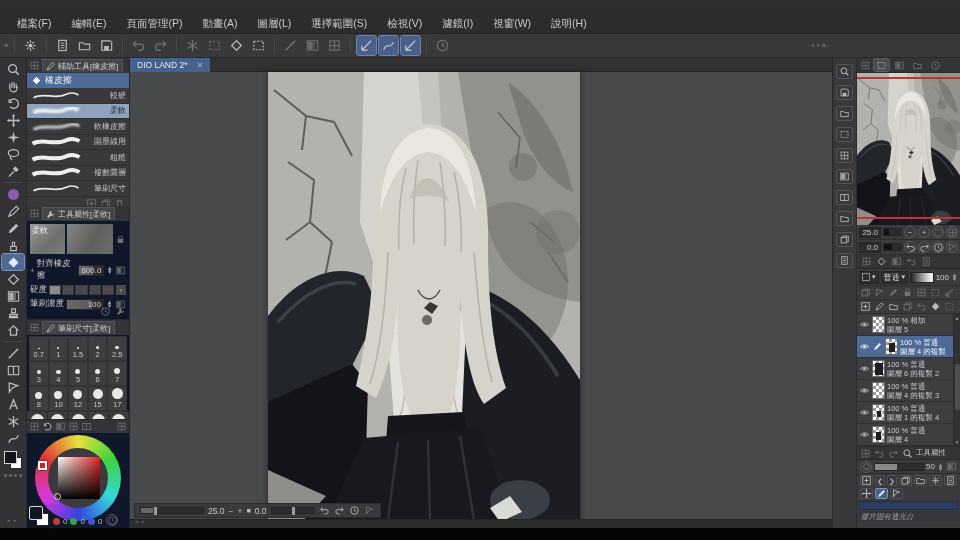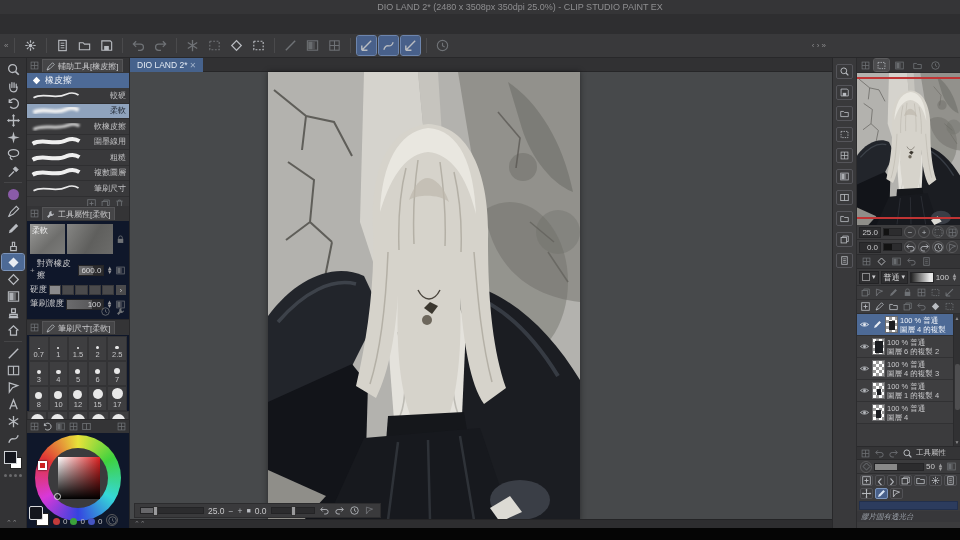--- a/index.html
+++ b/index.html
@@ -75,21 +75,21 @@
   .hsv-sel{position:absolute;left:27px;top:60px;width:7px;height:7px;border:1.5px solid #ddd;border-radius:50%;z-index:3;}
   .cw-bottom{position:absolute;left:0;bottom:0;width:100%;display:flex;align-items:flex-end;gap:2px;padding:0 2px 2px 2px;}
   .cw-sw{position:relative;width:20px;height:20px;}
   .cw-sw .back{position:absolute;right:0;bottom:0;width:13px;height:13px;background:#fff;border:1px solid #222;}
   .cw-sw .front{position:absolute;left:0;top:0;width:14px;height:14px;background:#14161d;border:1px solid #d8dadd;border-radius:2px;}
   .rgb-row{display:flex;align-items:center;gap:3px;font-size:8px;color:#bdbdbf;margin-left:2px;}
   .rgb-row .dot{width:7px;height:7px;border-radius:50%;}
   
   #canvasarea{position:relative;flex:1;background:#47494b;overflow:hidden;}
   #tabbar{position:absolute;left:0;top:0;width:100%;height:14px;background:#313133;border-bottom:1px solid #262628;display:flex;}
-  .ctab{height:14px;background:#46628c;color:#e3eaf3;font-size:8.5px;display:flex;align-items:center;gap:2px;padding:0 7px;}
+  .ctab{height:14px;background:#46628c;color:#e3eaf3;font-size:8.5px;display:flex;align-items:center;gap:9px;padding:0 7px;}
   .ctab .x{color:#9fb0c8;font-size:8px}
   #page{position:absolute;left:138px;top:14px;width:312px;height:450px;box-shadow:0 0 6px rgba(0,0,0,.45);}
   #page svg{width:100%;height:100%}
   #statusbar{position:absolute;left:4px;bottom:10px;height:15px;display:flex;align-items:center;gap:4px;background:#3a3a3c;border:1px solid #2c2c2e;padding:0 5px;font-size:8.5px;color:#c8c8ca;}
   .track{position:relative;width:64px;height:7px;background:#2c2c2e;border:1px solid #242426;}
   .track .fill{position:absolute;left:0;top:0;bottom:0;background:#67676a}
   .track .knob{position:absolute;top:-2px;width:5px;height:10px;background:#9a9a9c;border:1px solid #333;}
   #canvas-foot{position:absolute;left:0;bottom:0;width:100%;height:9px;background:#2d2d2f;border-top:1px solid #242426;display:flex;align-items:center;padding:0 4px;color:#7e7e80;font-size:7px;}
   
   #rightstrip{width:24px;background:#39393b;border-left:1px solid #28282a;display:flex;flex-direction:column;align-items:center;padding-top:6px;gap:6px;}
@@ -323,24 +323,33 @@
         <path d="M4 11 C16 4 30 12 44 6 C50 4 54 5 57 7" fill="none" stroke="#cfcfcf" stroke-width="3.5" filter="url(#soft)"></path>
       </symbol>
     <symbol id="stroke-thick" viewBox="0 0 60 15">
         <path d="M3 10 C15 3 28 13 42 6 C48 3.5 54 5 57 7" fill="none" stroke="#efefef" stroke-width="4.6"></path>
       </symbol>
   </defs>
 </svg>
 
 <div id="app">
 
-  <div id="titlebar">
-    <span>DIO LAND 2* (2480 x 3508px 350dpi 25.0%)  - CLIP STUDIO PAINT EX</span>
+
+  <div id="menubar">
+    <span class="menu-item">檔案(F)</span>
+    <span class="menu-item">編輯(E)</span>
+    <span class="menu-item">頁面管理(P)</span>
+    <span class="menu-item">動畫(A)</span>
+    <span class="menu-item">圖層(L)</span>
+    <span class="menu-item">選擇範圍(S)</span>
+    <span class="menu-item">檢視(V)</span>
+    <span class="menu-item">濾鏡(I)</span>
+    <span class="menu-item">視窗(W)</span>
+    <span class="menu-item">說明(H)</span>
   </div>
-
 
   <div id="cmdbar">
     <span style="font-size:8px;color:#8a8a8c">«</span>
     <span class="vsep"></span>
     <span class="cmdbtn">
         <svg class="ic">
           <use href="#s-gear"></use>
         </svg>
       </span>
     <span class="vsep"></span>
@@ -1078,20 +1087,30 @@
             <use href="#s-dia"></use>
           </svg>
         <svg class="ic sm dim">
             <use href="#s-selrect"></use>
           </svg>
         <svg class="ic sm">
             <use href="#s-trash"></use>
           </svg>
       </div>
       <div id="layerlist">
+        <div class="lrow">
+          <svg class="ic sm">
+              <use href="#s-eye"></use>
+            </svg>
+          <span class="lthumb"></span>
+          <span class="ltxt">
+              <span>100 % 相加</span>
+              <span>圖層 5</span>
+            </span>
+        </div>
         <div class="lrow sel">
           <svg class="ic sm" style="color:#e8ecf2">
               <use href="#s-eye"></use>
             </svg>
           <svg class="ic sm" style="color:#e8ecf2">
               <use href="#s-pencil"></use>
             </svg>
           <span class="lthumb">
               <i></i>
             </span>

